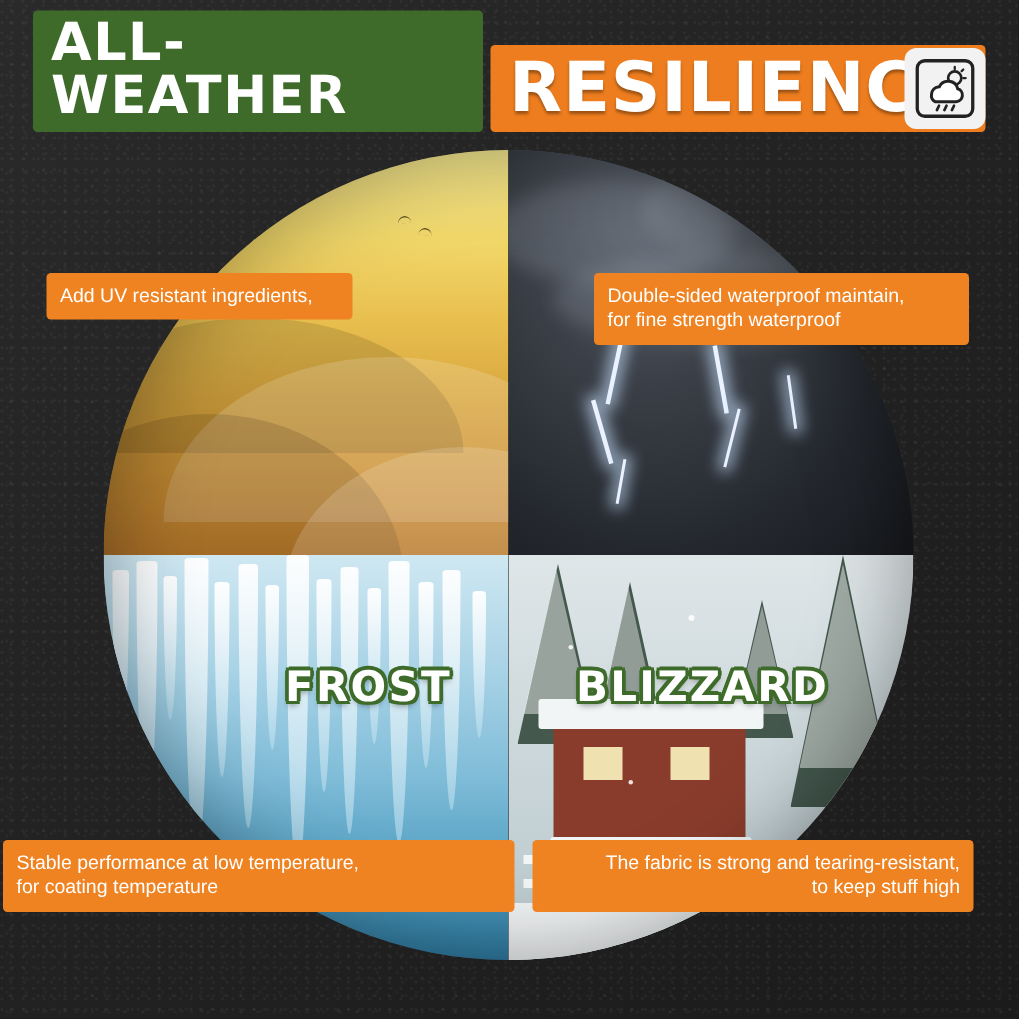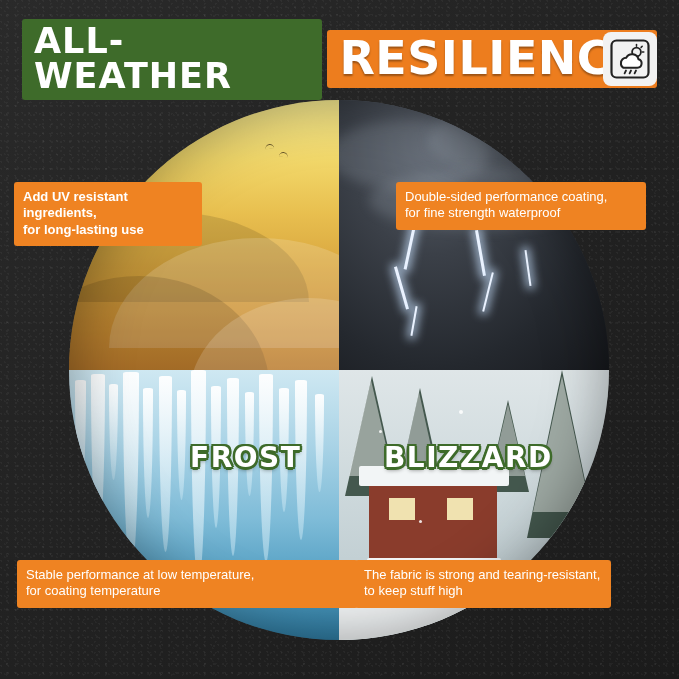--- a/index.html
+++ b/index.html
@@ -25,21 +25,21 @@
   
   .header {
     position: absolute;
     left: 22px; top: 28px;
     width: 635px; height: 62px;
     display: flex;
     align-items: center;
   }
   .title-block {
     display: flex;
-    align-items: center;
+    align-items: flex-end;
     height: 58px;
   }
   .title-all {
     display: inline-block;
     background: #3e6b2a;
     color: #ffffff;
     font-weight: bold;
     font-size: 35px;
     letter-spacing: 1px;
     padding: 5px 10px 6px 12px;
@@ -186,24 +186,24 @@
     background: #ef8322;
     color: #ffffff;
     font-size: 13px;
     line-height: 1.25;
     padding: 7px 9px 8px 9px;
     border-radius: 3px;
     font-family: "Liberation Sans", sans-serif;
   }
   .caption .l1 { display: block; }
   .caption .l2 { display: block; }
-  .cap-tl { left: 14px;  top: 182px; width: 188px; font-weight: bold; }
+  .cap-tl { left: 31px;  top: 182px; width: 204px; }
   .cap-tr { left: 396px; top: 182px; width: 250px; text-align: left; }
-  .cap-bl { left: 17px;  top: 560px; width: 341px; }
-  .cap-br { left: 355px; top: 560px; width: 256px; }
+  .cap-bl { left: 2px;  top: 560px; width: 341px; }
+  .cap-br { left: 355px; top: 560px; width: 294px; text-align: right; }
   .cap-tl .l2, .cap-bl .l2, .cap-tr .l2 { }
   .cap-br .l2 { }
 </style>
 </head>
 <body>
 
 <div id="root">
 
   <div class="header">
     <div class="title-block">
@@ -309,24 +309,23 @@
     </div>
 
     <div class="circle-shade"></div>
   </div>
 
   <div class="cat-label lbl-blizzard">BLIZZARD</div>
   <div class="cat-label lbl-frost">FROST</div>
 
   <div class="caption cap-tl">
     <span class="l1">Add UV resistant ingredients,</span>
-    <span class="l2">for long-lasting use</span>
   </div>
   <div class="caption cap-tr">
-    <span class="l1">Double-sided performance coating,</span>
+    <span class="l1">Double-sided waterproof maintain,</span>
     <span class="l2">for fine strength waterproof</span>
   </div>
   <div class="caption cap-bl">
     <span class="l1">Stable performance at low temperature,</span>
     <span class="l2">for coating temperature</span>
   </div>
   <div class="caption cap-br">
     <span class="l1">The fabric is strong and tearing-resistant,</span>
     <span class="l2">to keep stuff high</span>
   </div>

